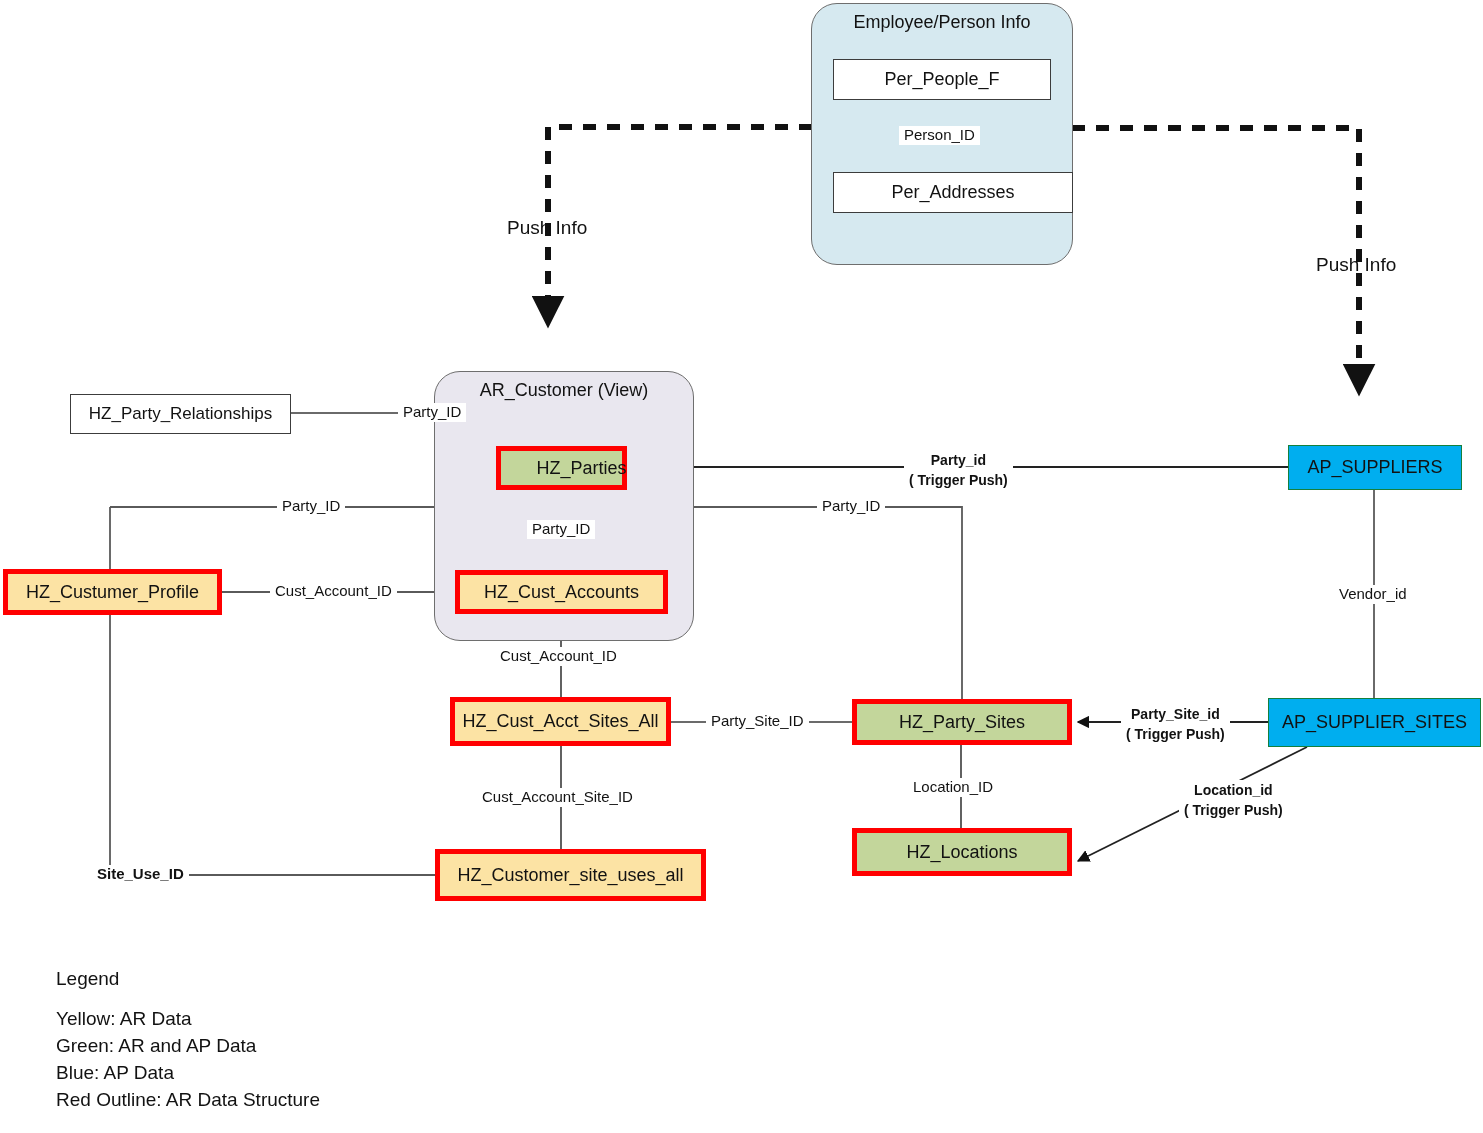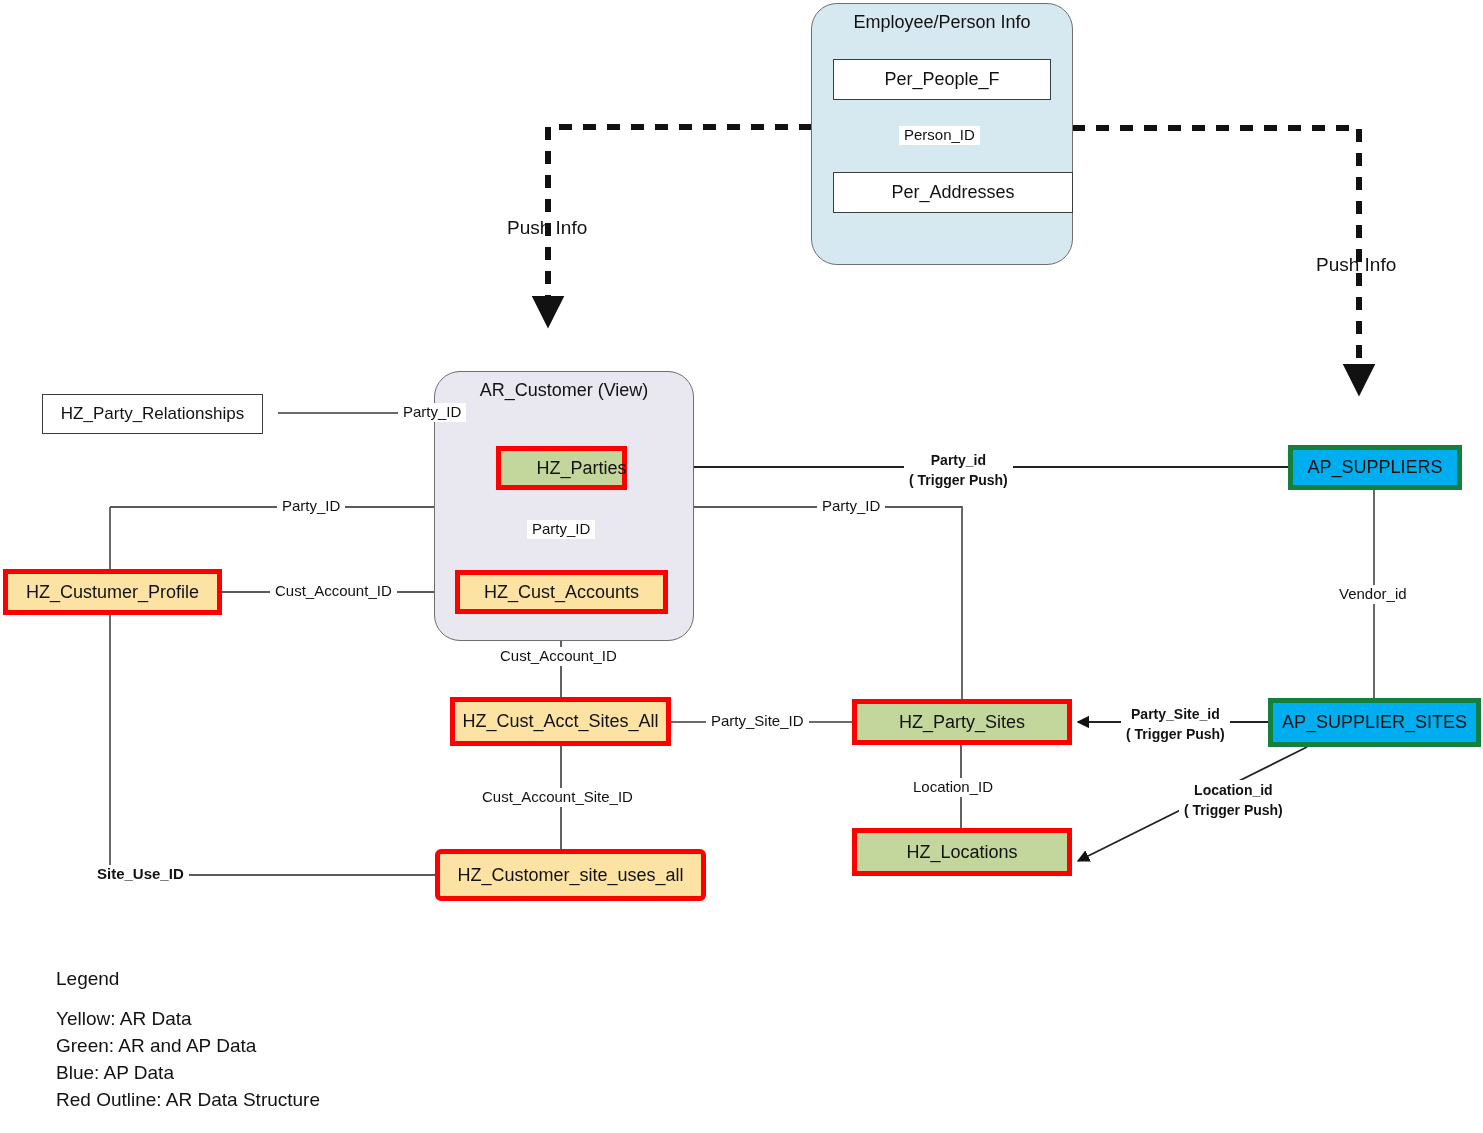--- a/index.html
+++ b/index.html
@@ -42,21 +42,21 @@
     white-space: nowrap;
   }
   .node.red {
     border: 5px solid #FF0000;
   }
   .node.plain {
     border: 1px solid #3c3c3c;
     background: #ffffff;
   }
   .node.blue {
-    border: 5px solid #15803d;
+    border: 1px solid #15803d;
     background: #00AEEF;
   }
   .fill-green  { background: #C3D69B; }
   .fill-yellow { background: #FCE3A4; }
 
   
   .group {
     position: absolute;
     box-sizing: border-box;
     z-index: 2;
@@ -187,41 +187,41 @@
     <span>Push Info</span>
   </div>
   <div class="elabel push" style="left:1311px; top:253px;">
     <span>Push Info</span>
   </div>
 
   <div class="group" id="group-arcustomer" style="left:434px; top:371px; width:260px; height:270px;">
     <div class="group-title">AR_Customer (View)</div>
   </div>
 
-  <div class="node plain" style="left:42px; top:394px; width:221px; height:40px; font-size:17px;">
+  <div class="node plain" style="left:70px; top:394px; width:221px; height:40px; font-size:17px;">
     <span>HZ_Party_Relationships</span>
   </div>
 
   <div class="node red fill-green" style="left:496px; top:446px; width:131px; height:44px;padding-left:40px;">
     <span>HZ_Parties</span>
   </div>
 
   <div class="node red fill-yellow" style="left:455px; top:570px; width:213px; height:44px;">
     <span>HZ_Cust_Accounts</span>
   </div>
 
   <div class="node red fill-yellow" style="left:3px; top:569px; width:219px; height:46px;">
     <span>HZ_Custumer_Profile</span>
   </div>
 
   <div class="node red fill-yellow" style="left:450px; top:697px; width:221px; height:49px;">
     <span>HZ_Cust_Acct_Sites_All</span>
   </div>
 
-  <div class="node red fill-yellow" style="left:435px; top:849px; width:271px; height:52px;border-radius:6px;">
+  <div class="node red fill-yellow" style="left:435px; top:849px; width:271px; height:52px;">
     <span>HZ_Customer_site_uses_all</span>
   </div>
 
   <div class="node red fill-green" style="left:852px; top:699px; width:220px; height:46px;">
     <span>HZ_Party_Sites</span>
   </div>
 
   <div class="node red fill-green" style="left:852px; top:828px; width:220px; height:48px;">
     <span>HZ_Locations</span>
   </div>

